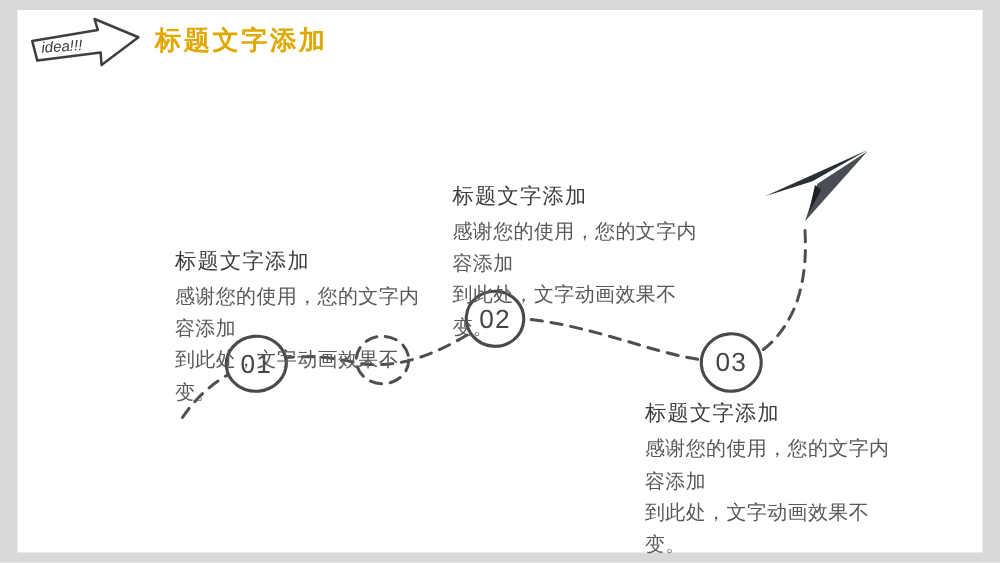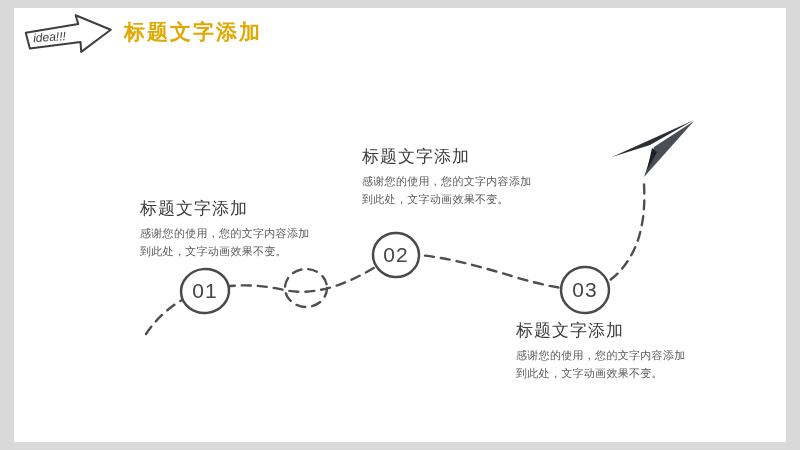--- a/index.html
+++ b/index.html
@@ -10,21 +10,21 @@
   .page-title {
     position:absolute; left:124px; top:18px; z-index:2;
     font-size:21px; font-weight:bold; letter-spacing:2px; color:#e0a800;
   }
   .step { position:absolute; z-index:2; width:205px; }
   .step-heading {
     margin:0 0 5px 0; font-size:17px; font-weight:normal;
     color:#3d3d3d; letter-spacing:1px;
   }
   .step-body {
-    margin:0; font-size:11px; color:#595959; line-height:1.6; letter-spacing:0.3px;
+    margin:0; font-size:16px; color:#595959; line-height:1.6; letter-spacing:0.3px;
   }
   .step1 { left:140px; top:197px; }
   .step2 { left:362px; top:145px; }
   .step3 { left:516px; top:319px; }
   svg text.circle-num {
     font-family:"Liberation Sans",sans-serif; font-size:21px; fill:#454545; letter-spacing:1px;
   }
   svg text.idea-text {
     font-family:"Liberation Sans",sans-serif; font-style:italic; font-size:12px; fill:#3a3a3a;
   }

